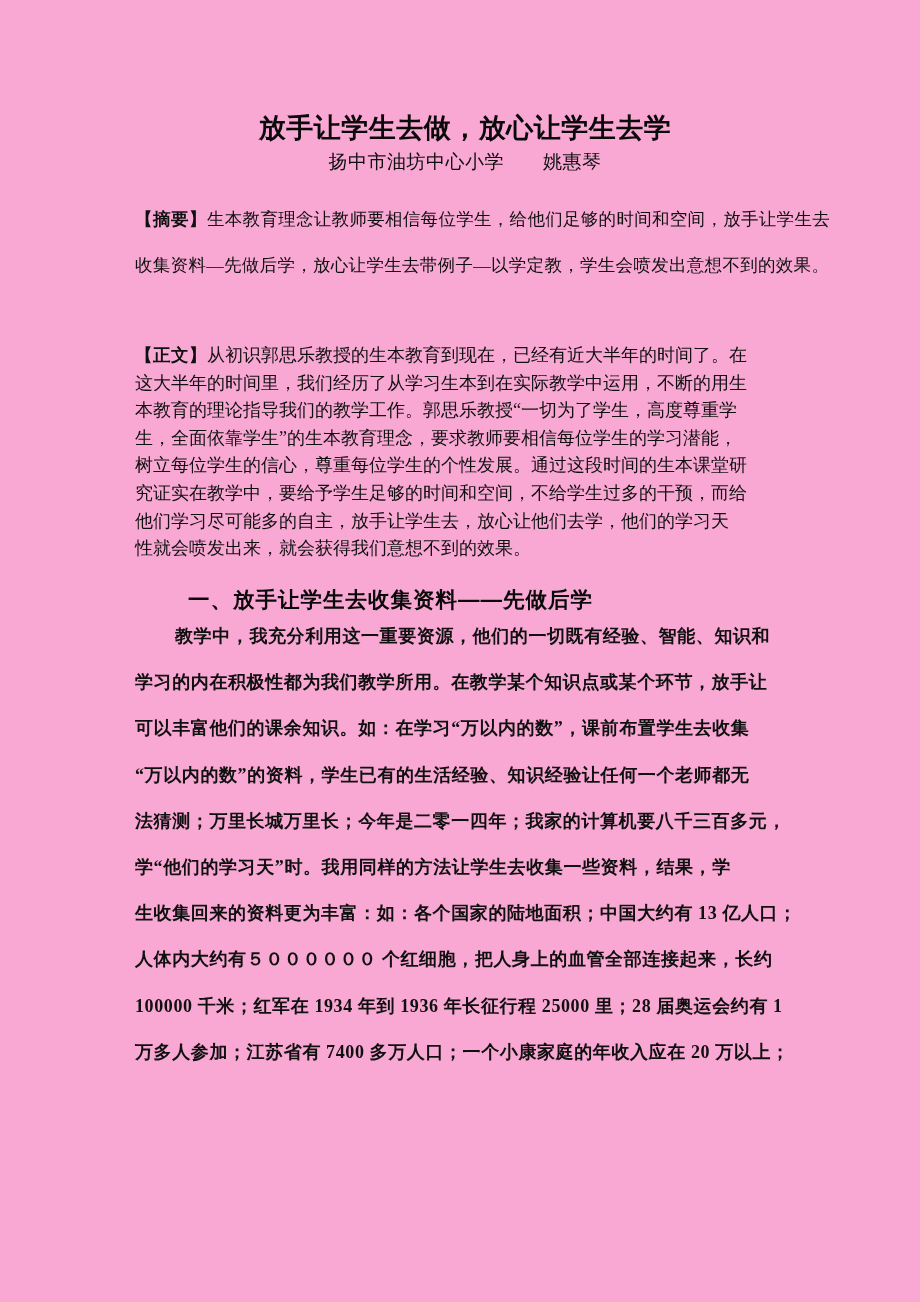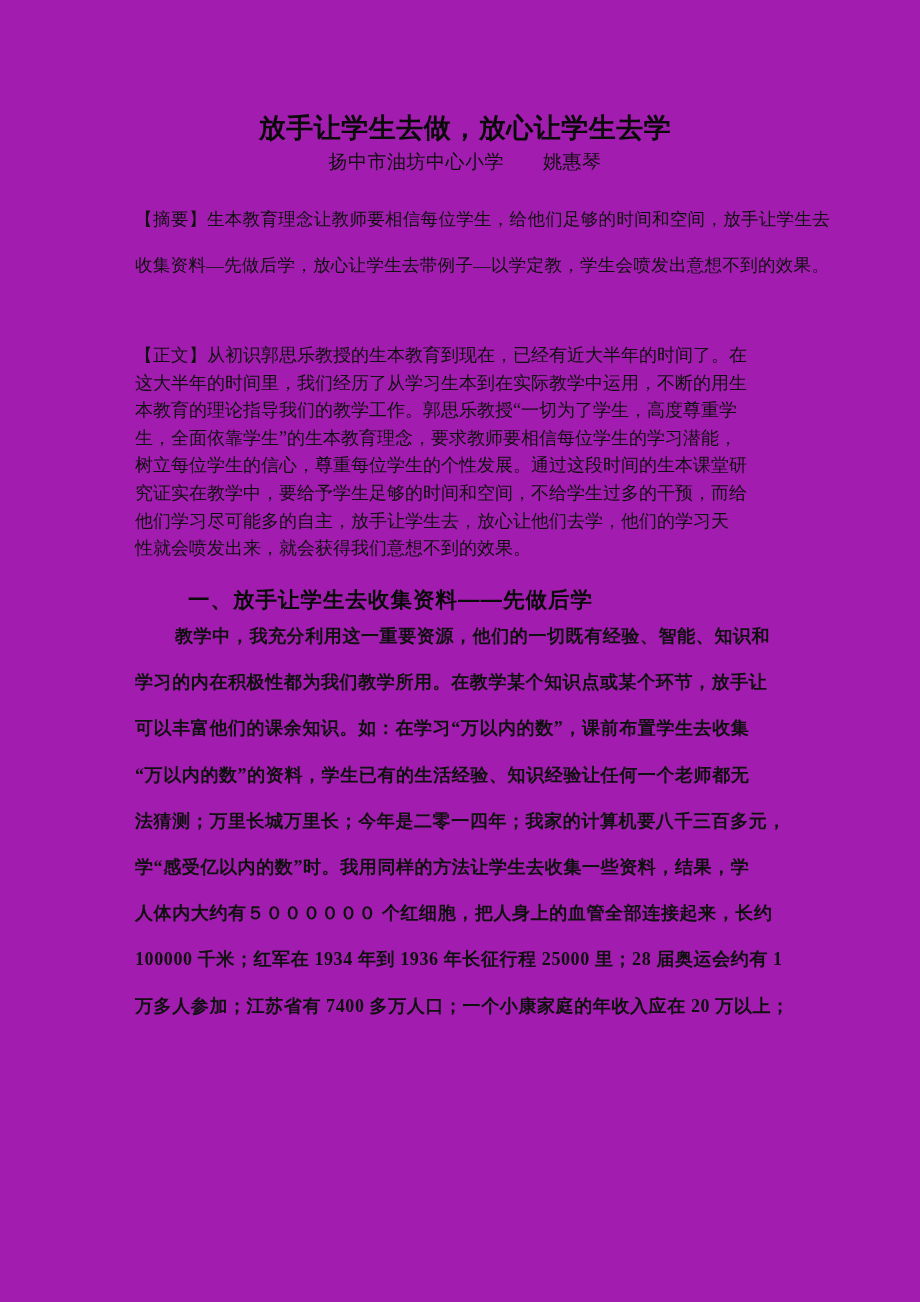--- a/index.html
+++ b/index.html
@@ -4,21 +4,21 @@
 <style>
   html, body {
     margin: 0;
     padding: 0;
     background: #ffffff;
   }
   .page {
     position: relative;
     width: 920px;
     height: 1302px;
-    background: #a21caf;
+    background: #f9a8d4;
     overflow: hidden;
     color: #0e0e0e;
   }
   .col {
     position: absolute;
     left: 135px;
     width: 660px;
   }
   
   .doc-title {
@@ -45,21 +45,21 @@
   .para {
     font-family: "Liberation Serif", "DejaVu Serif", serif;
     font-size: 17.5px;
     color: #101010;
   }
   .para .line {
     white-space: nowrap;
   }
   .label {
     font-family: "Liberation Sans", "DejaVu Sans", sans-serif;
-    font-weight: normal;
+    font-weight: bold;
     font-size: 17.5px;
     letter-spacing: 0.5px;
   }
   .abstract {
     top: 196px;
     line-height: 46px;
     letter-spacing: 0.3px;
   }
   .keywords {
     top: 288px;
@@ -119,19 +119,20 @@
   </div>
 
   <h2 class="col section-heading">一、放手让学生去收集资料——先做后学</h2>
 
   <div class="col para section-para">
     <div class="line indent">教学中，我充分利用这一重要资源，他们的一切既有经验、智能、知识和</div>
     <div class="line">学习的内在积极性都为我们教学所用。在教学某个知识点或某个环节，放手让</div>
     <div class="line">可以丰富他们的课余知识。如：在学习“万以内的数”，课前布置学生去收集</div>
     <div class="line">“万以内的数”的资料，学生已有的生活经验、知识经验让任何一个老师都无</div>
     <div class="line">法猜测；万里长城万里长；今年是二零一四年；我家的计算机要八千三百多元，</div>
-    <div class="line">学“感受亿以内的数”时。我用同样的方法让学生去收集一些资料，结果，学</div>
+    <div class="line">学“他们的学习天”时。我用同样的方法让学生去收集一些资料，结果，学</div>
+    <div class="line">生收集回来的资料更为丰富：如：各个国家的陆地面积；中国大约有 13 亿人口；</div>
     <div class="line">人体内大约有５００００００ 个红细胞，把人身上的血管全部连接起来，长约</div>
     <div class="line">100000 千米；红军在 1934 年到 1936 年长征行程 25000 里；28 届奥运会约有 1</div>
     <div class="line">万多人参加；江苏省有 7400 多万人口；一个小康家庭的年收入应在 20 万以上；</div>
   </div>
 
 </div>
 
 </body></html>

